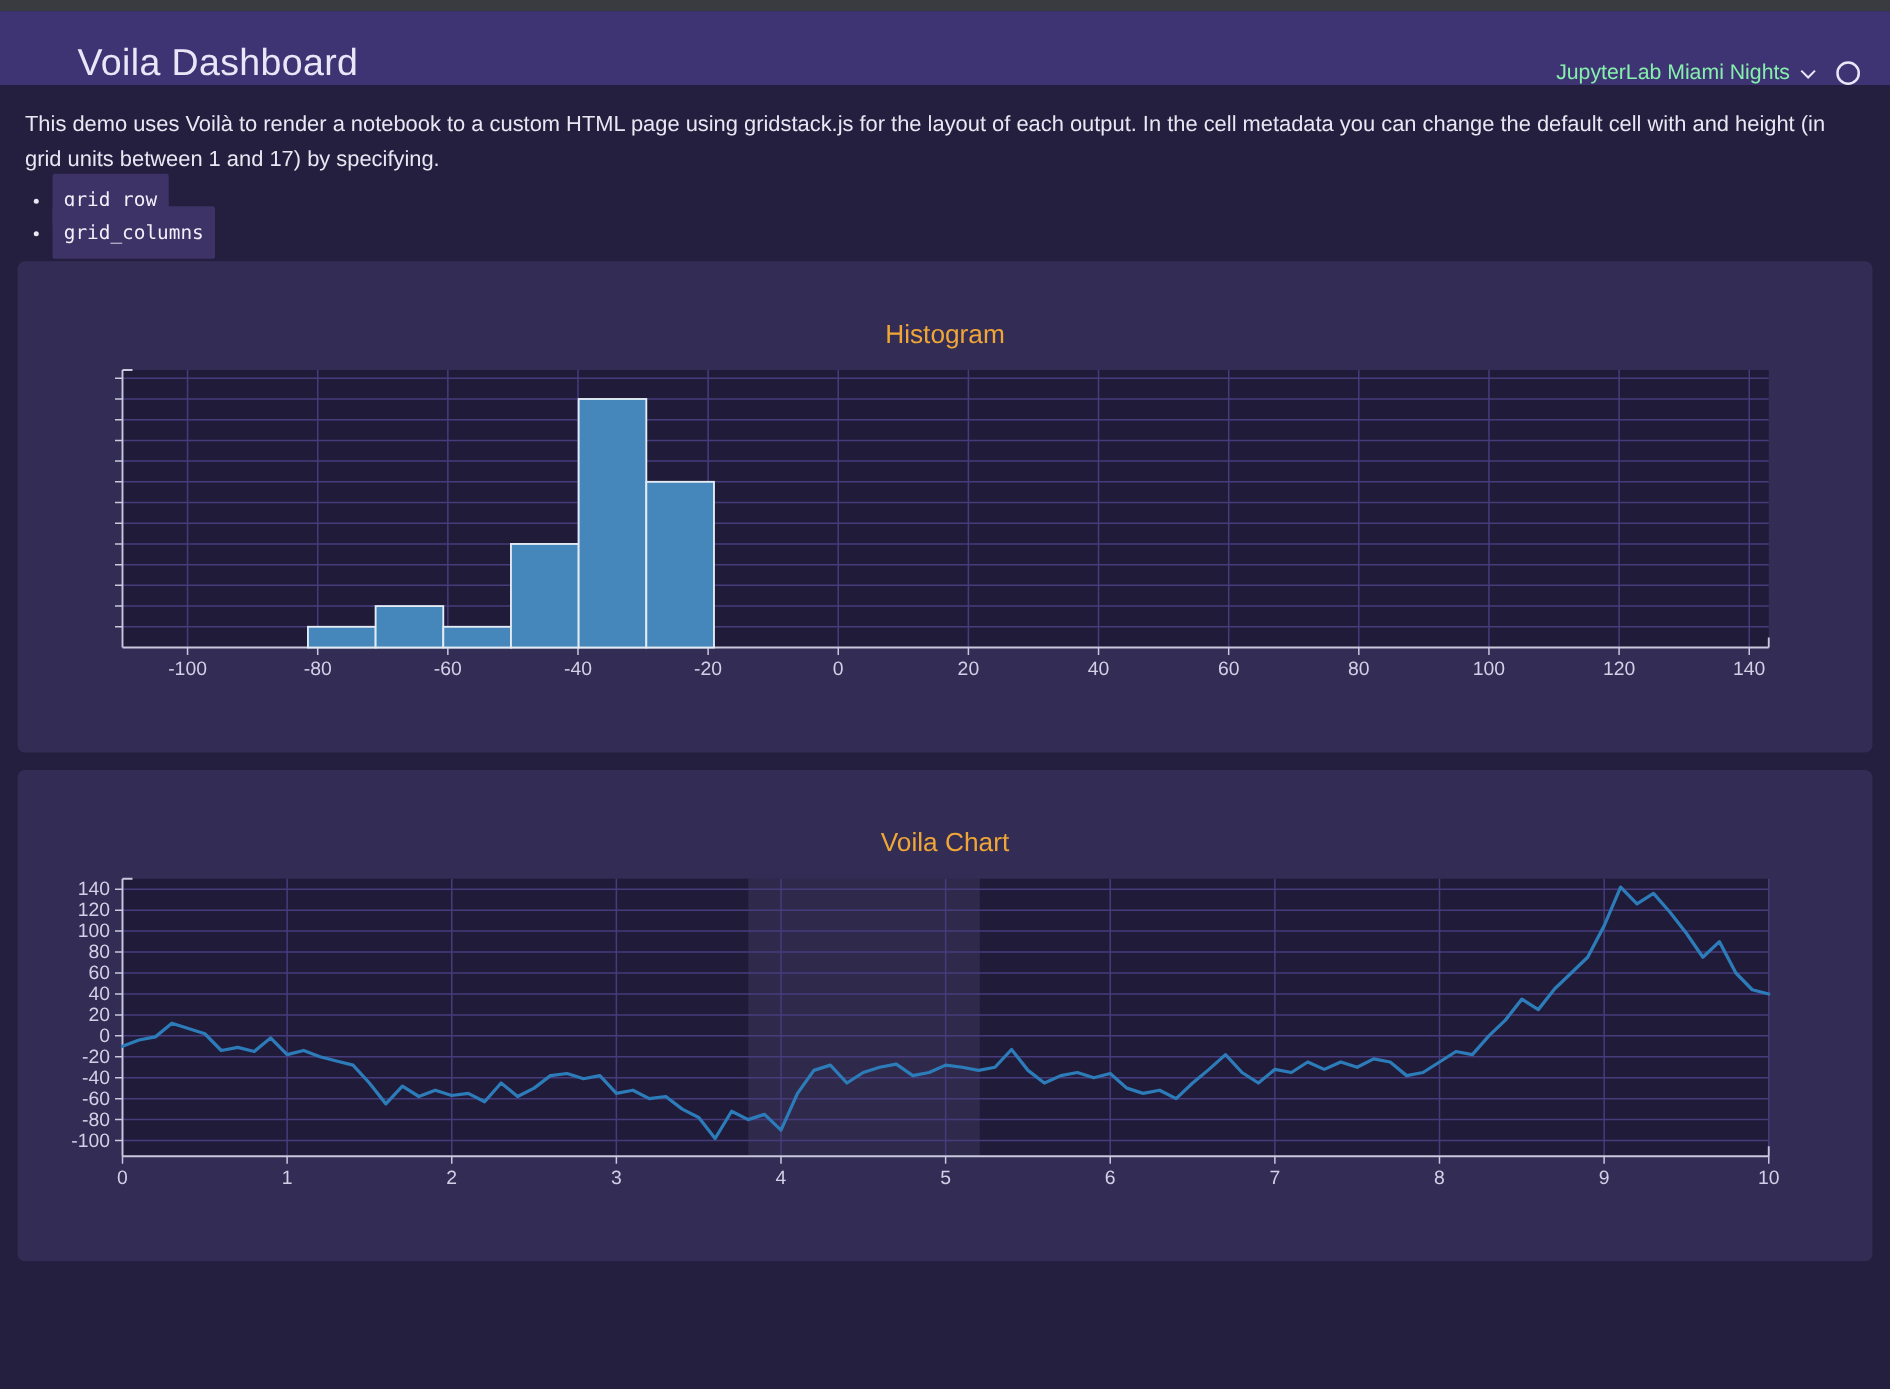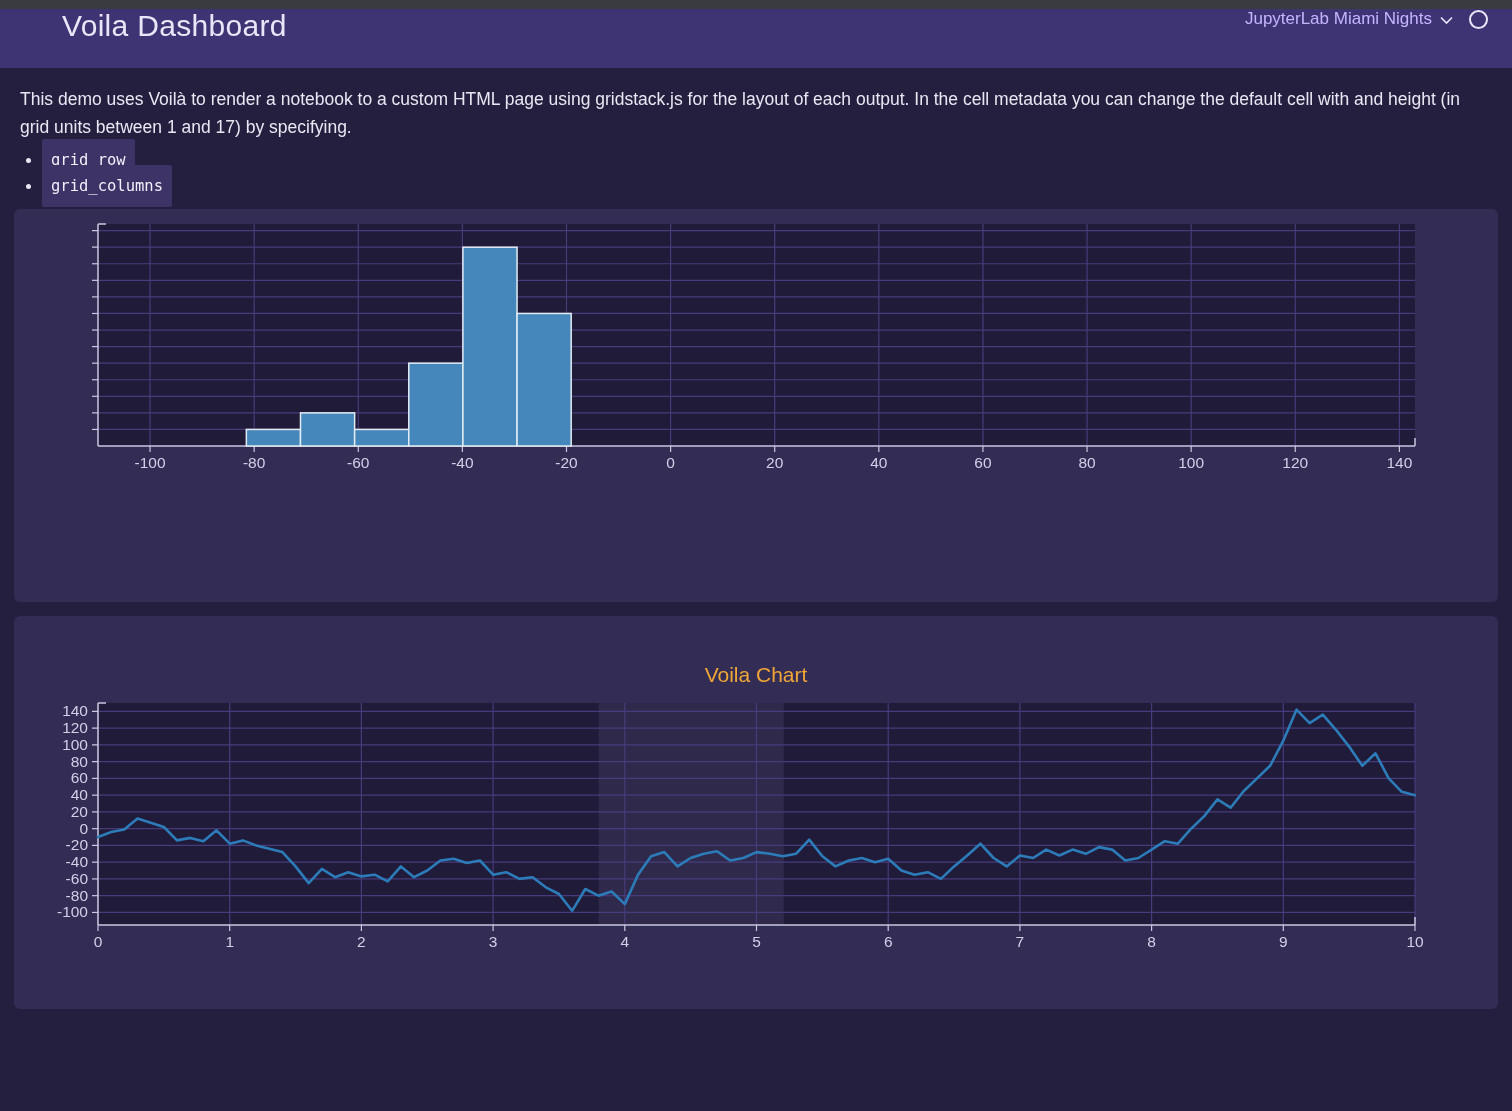--- a/index.html
+++ b/index.html
@@ -18,28 +18,28 @@
   html,body{margin:0;padding:0}
   body{
     width:1512px;height:1111px;overflow:hidden;
     background:var(--bg-page);
     color:var(--text);
     font-family:"Liberation Sans",sans-serif;
   }
   .top-strip{height:9px;background:var(--bg-strip)}
   header{
     height:59px;background:var(--bg-header);
-    display:flex;align-items:flex-start;padding:0 24px;
+    display:flex;align-items:flex-end;padding:0 24px;
   }
   h1{
     font-size:30px;font-weight:300;letter-spacing:.3px;
     color:#eae6f8;margin:0 0 0 38px;
   }
   .header-right{margin-left:auto;display:flex;align-items:center;gap:16px}
-  .theme-select{display:flex;align-items:center;gap:8px;font-size:17px;color:#c4b5fd;cursor:pointer}
+  .theme-select{display:flex;align-items:center;gap:8px;font-size:17px;color:#86efac;cursor:pointer}
   .chevron{display:inline-flex;align-items:center;margin-top:3px}
   .kernel{
     width:19px;height:19px;border:2px solid #eae6f8;border-radius:50%;
     background:transparent;display:inline-block;cursor:pointer;
   }
   main{padding:0}
   .intro{padding:0 20px}
   .intro p{
     font-size:17.5px;line-height:28px;margin:17px 0 10px;max-width:1468px;
   }
@@ -89,20 +89,21 @@
   <section class="intro">
     <p>This demo uses Voilà to render a notebook to a custom HTML page using gridstack.js for the layout of each output. In the cell metadata you can change the default cell with and height (in grid units between 1 and 17) by specifying.</p>
     <ul>
       <li><code class="chip">grid_row</code></li>
       <li><code class="chip">grid_columns</code></li>
     </ul>
   </section>
 
 
   <section class="chart-panel">
+    <h2 class="chart-title">Histogram</h2>
     <svg class="figure" width="1484" height="300">
         <rect x="84" y="8" width="1317" height="222" fill="#201b38"></rect>
         <line x1="136.05533596837944" y1="8" x2="136.05533596837944" y2="230" stroke="#463c7c" stroke-width="1.2"></line>
         <line x1="136.05533596837944" y1="230" x2="136.05533596837944" y2="236" stroke="#c9c8de" stroke-width="1.2"></line>
         <text x="136.05533596837944" y="252" fill="#d3cfe6" font-size="15.5" text-anchor="middle" font-family="Liberation Sans, sans-serif">-100</text>
         <line x1="240.16600790513834" y1="8" x2="240.16600790513834" y2="230" stroke="#463c7c" stroke-width="1.2"></line>
         <line x1="240.16600790513834" y1="230" x2="240.16600790513834" y2="236" stroke="#c9c8de" stroke-width="1.2"></line>
         <text x="240.16600790513834" y="252" fill="#d3cfe6" font-size="15.5" text-anchor="middle" font-family="Liberation Sans, sans-serif">-80</text>
         <line x1="344.27667984189725" y1="8" x2="344.27667984189725" y2="230" stroke="#463c7c" stroke-width="1.2"></line>
         <line x1="344.27667984189725" y1="230" x2="344.27667984189725" y2="236" stroke="#c9c8de" stroke-width="1.2"></line>

